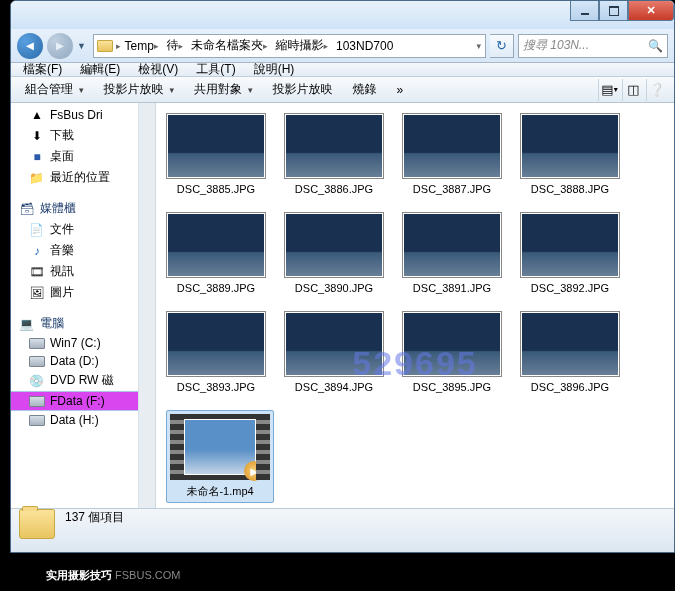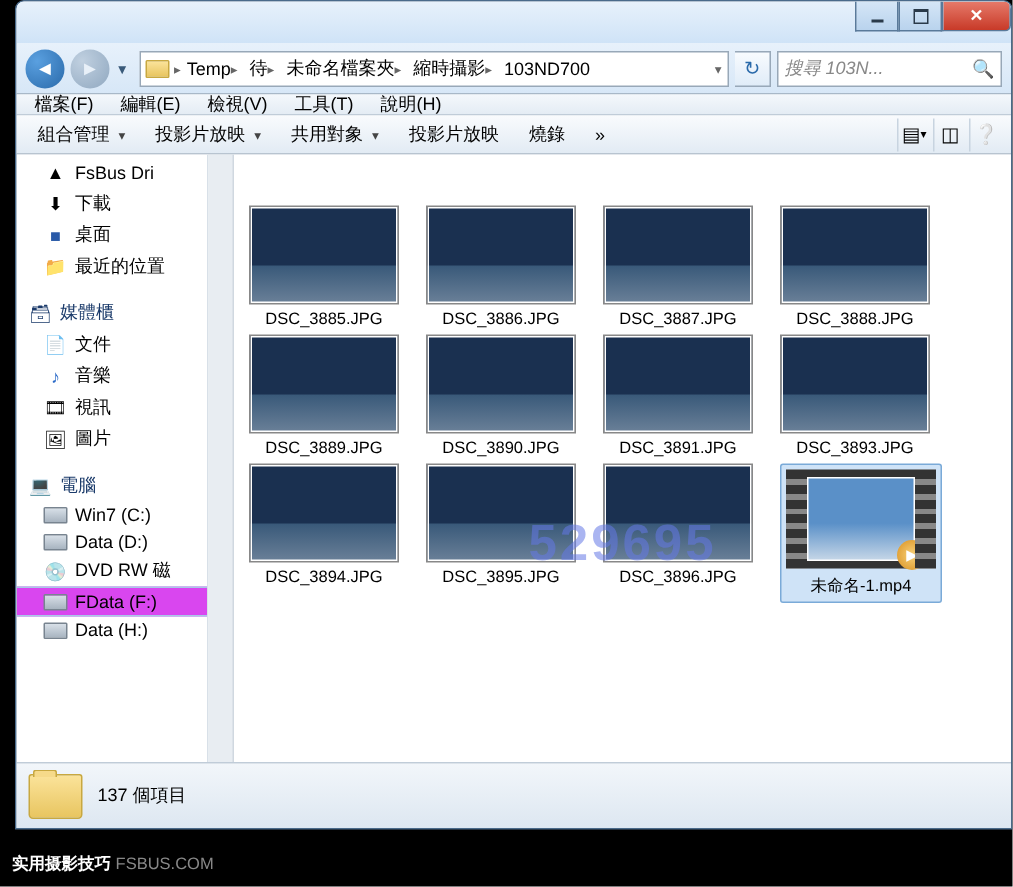--- a/index.html
+++ b/index.html
@@ -31,36 +31,36 @@
   .tb-right{margin-left:auto;display:flex;align-items:center;gap:2px;}
   .tb-icon{width:22px;height:22px;display:flex;align-items:center;justify-content:center;border-left:1px solid #c8d4e0;font-size:13px;}
   .body-area{flex:1;display:flex;overflow:hidden;}
   .sidebar{width:128px;background:#fff;border-right:1px solid #d8e0e8;font-size:12px;overflow:hidden;padding-top:2px;}
   .sb-item{display:flex;align-items:center;gap:5px;padding:2px 2px 2px 18px;white-space:nowrap;overflow:hidden;}
   .sb-header{padding:2px 2px 2px 8px;display:flex;align-items:center;gap:5px;margin-top:10px;color:#1a3a6a;}
   .sb-header:first-child{margin-top:0;}
   .sb-ico{width:16px;height:16px;flex-shrink:0;display:inline-flex;align-items:center;justify-content:center;font-size:12px;}
   .scroll-gutter{width:17px;background:#e8edf2;border-right:1px solid #d0d8e0;}
   .content{flex:1;background:#fff;overflow:auto;padding:10px 4px 4px 10px;position:relative;}
-  .thumb-grid{display:flex;flex-wrap:wrap;gap:4px 18px;align-content:flex-start;margin-top:24px;}
+  .thumb-grid{display:flex;flex-wrap:wrap;gap:17px 18px;align-content:flex-start;}
   .thumb{width:100px;text-align:center;font-size:11px;}
   .thumb-img{width:100px;height:66px;background:linear-gradient(#1a3050 60%,#3a5a7a 62%,#6a8098);border:1px solid #888;box-shadow:0 0 0 1px #fff inset;}
   .thumb-label{margin-top:4px;white-space:nowrap;overflow:hidden;text-overflow:ellipsis;}
   .thumb.selected{background:#cfe3f7;border:1px solid #7aaad8;padding:3px;border-radius:2px;width:108px;}
   .thumb.selected .thumb-img{width:100px;}
   .video-thumb .thumb-img{position:relative;background:linear-gradient(#5a90c8 55%,#c8d8e8);border:5px solid #333;border-left-width:14px;border-right-width:14px;}
   .video-thumb .thumb-img::before,.video-thumb .thumb-img::after{content:"";position:absolute;top:-5px;bottom:-5px;width:14px;background:repeating-linear-gradient(#333 0 6px,#888 6px 10px);}
   .video-thumb .thumb-img::before{left:-14px;} .video-thumb .thumb-img::after{right:-14px;}
   .play-badge{position:absolute;right:-8px;bottom:-6px;width:20px;height:20px;border-radius:50%;background:radial-gradient(#f8d078,#d89020);display:flex;align-items:center;justify-content:center;color:#fff;font-size:10px;}
   .watermark{position:absolute;left:50%;top:260px;transform:translate(-50%,-50%);font-size:34px;font-weight:bold;color:rgba(100,120,230,0.55);pointer-events:none;letter-spacing:2px;}
-  .statusbar{height:44px;background:linear-gradient(#f2f6fa,#dde7f1);border-top:1px solid #c0ccd8;display:flex;align-items:center;padding:16px 8px;font-size:12px;gap:10px;}
+  .statusbar{height:44px;background:linear-gradient(#f2f6fa,#dde7f1);border-top:1px solid #c0ccd8;display:flex;padding:0 8px;font-size:12px;gap:10px;}
   .stat-folder{width:36px;height:30px;background:linear-gradient(#fbe39a,#e8c560);border-radius:2px 2px 3px 3px;border:1px solid #c8a840;position:relative;}
   .stat-folder::before{content:"";position:absolute;top:-4px;left:2px;width:14px;height:4px;background:#f6da8a;border:1px solid #c8a840;border-bottom:none;border-radius:2px 2px 0 0;}
   .footer-label{position:absolute;left:0;bottom:4px;background:#000;color:#fff;font-size:11px;padding:4px 8px;border-radius:0 4px 4px 0;}
-  .footer-label b{color:#fff;}
+  .footer-label b{color:#fff;margin-left:38px;}
   .footer-label span.dim{color:#888;text-transform:uppercase;}
   .folder-glyph{width:16px;height:12px;background:linear-gradient(#fbe39a,#e8c560);border:1px solid #c8a840;border-radius:1px;display:inline-block;}
   .drive-ico{width:16px;height:11px;background:linear-gradient(#d8e0e8,#a8b4c0);border:1px solid #788490;border-radius:1px;}
 </style>
 </head>
 <body>
 
 <div class="window">
 
   <div class="titlebar">
@@ -224,20 +224,24 @@
           <div class="thumb">
             <div class="thumb-img"></div>
             <div class="thumb-label">DSC_3890.JPG</div>
           </div>
           <div class="thumb">
             <div class="thumb-img"></div>
             <div class="thumb-label">DSC_3891.JPG</div>
           </div>
           <div class="thumb">
             <div class="thumb-img"></div>
+            <div class="thumb-label">DSC_3892.JPG</div>
+          </div>
+          <div class="thumb">
+            <div class="thumb-img"></div>
             <div class="thumb-label">DSC_3893.JPG</div>
           </div>
           <div class="thumb">
             <div class="thumb-img"></div>
             <div class="thumb-label">DSC_3894.JPG</div>
           </div>
           <div class="thumb">
             <div class="thumb-img"></div>
             <div class="thumb-label">DSC_3895.JPG</div>
           </div>

